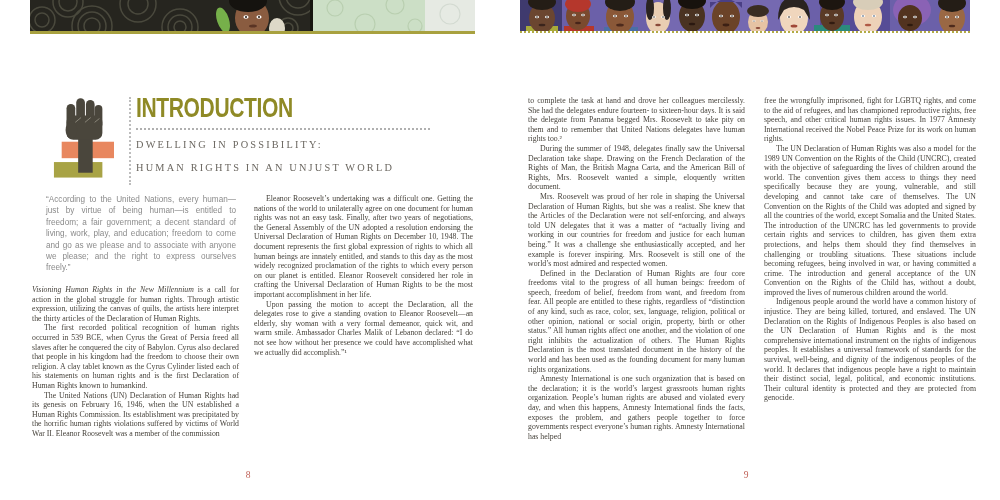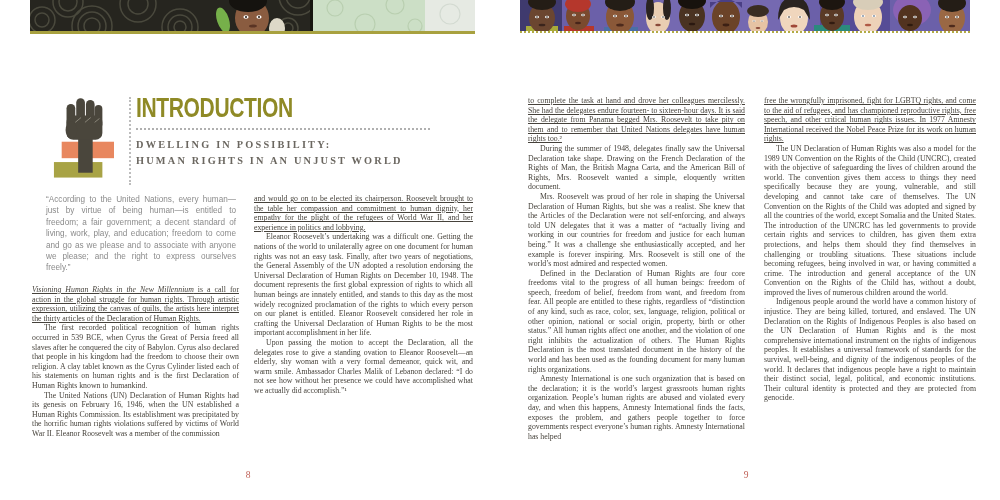--- a/index.html
+++ b/index.html
@@ -14,33 +14,33 @@
   
   #fist-wrap{left:52px;top:87px;}
   #v-dotted{left:129px;top:97px;height:88px;border-left:2px dotted #bdbdbd;width:0;}
   #header-block{left:136px;top:95px;width:300px;}
   .kicker{
     font-family:"Liberation Sans",sans-serif;font-weight:bold;font-size:27px;line-height:27px;
     color:#8f8a26;letter-spacing:-0.5px;transform:scaleX(0.78);transform-origin:left center;white-space:nowrap;
   }
   .h-rule{margin-top:6px;width:294px;border-top:2px dotted #b0b0b0;height:0;}
   .subtitle{
-    font-family:"Liberation Serif",serif;font-weight:bold;font-size:10.3px;line-height:15.5px;
+    font-family:"Liberation Serif",serif;font-weight:normal;font-size:10.3px;line-height:15.5px;
     letter-spacing:2.2px;color:#6b6760;margin-top:7px;white-space:nowrap;
   }
   
   #pull-quote{
     left:46px;top:194px;width:190px;
     font-family:"Liberation Sans",sans-serif;font-size:8.2px;line-height:11.4px;
     color:#8b8b8b;text-align:justify;
   }
   
   .bodycol{font-size:7.8px;line-height:9.6px;color:#46423b;text-align:justify;}
   .bodycol p{margin:0;text-indent:12px;}
-  .bodycol p.noindent{text-indent:0;text-decoration:underline;}
+  .bodycol p.noindent{text-indent:0;}
   #lcol1{left:32px;top:285px;width:207px;}
   #lcol2{left:254px;top:194px;width:219px;}
   #rcol1{left:528px;top:96px;width:217px;}
   #rcol2{left:757px;top:96px;width:212px;margin-left:7px;}
   .lead-italic{font-style:italic;}
   
   .pagenum{
     font-family:"Liberation Serif",serif;font-size:9.5px;color:#bf5f55;
     width:36px;text-align:center;
   }
@@ -224,33 +224,32 @@
         <path d="M44 36 l5 -4"></path>
     </g>
   </svg>
 </div>
 <div class="abs" id="v-dotted"></div>
 
 <div class="abs" id="header-block">
   <div class="kicker">INTRODUCTION</div>
   <div class="h-rule"></div>
   <div class="subtitle">DWELLING IN POSSIBILITY:</div>
-  <div class="subtitle" style="margin-top:0;">HUMAN RIGHTS IN AN UNJUST WORLD</div>
+  <div class="subtitle" style="margin-top:7px;">HUMAN RIGHTS IN AN UNJUST WORLD</div>
 </div>
 
 <div class="abs" id="pull-quote">“According to the United Nations, every human—just by virtue of being human—is entitled to freedom; a fair government; a decent standard of living, work, play, and education; freedom to come and go as we please and to associate with anyone we please; and the right to express ourselves freely.”</div>
 
 <div class="abs bodycol" id="lcol1">
   <p class="noindent"><span class="lead-italic">Visioning Human Rights in the New Millennium</span><span> is a call for action in the global struggle for human rights. Through artistic expression, utilizing the canvas of quilts, the artists here interpret the thirty articles of the Declaration of Human Rights.</span></p>
   <p>The first recorded political recognition of human rights occurred in 539 BCE, when Cyrus the Great of Persia freed all slaves after he conquered the city of Babylon. Cyrus also declared that people in his kingdom had the freedom to choose their own religion. A clay tablet known as the Cyrus Cylinder listed each of his statements on human rights and is the first Declaration of Human Rights known to humankind.</p>
   <p>The United Nations (UN) Declaration of Human Rights had its genesis on February 16, 1946, when the UN established a Human Rights Commission. Its establishment was precipitated by the horrific human rights violations suffered by victims of World War II. Eleanor Roosevelt was a member of the commission</p>
 </div>
 
 <div class="abs bodycol" id="lcol2">
-  <p class="noindent">and would go on to be elected its chairperson. Roosevelt brought to the table her compassion and commitment to human dignity, her empathy for the plight of the refugees of World War II, and her experience in politics and lobbying.</p>
   <p>Eleanor Roosevelt’s undertaking was a difficult one. Getting the nations of the world to unilaterally agree on one document for human rights was not an easy task. Finally, after two years of negotiations, the General Assembly of the UN adopted a resolution endorsing the Universal Declaration of Human Rights on December 10, 1948. The document represents the first global expression of rights to which all human beings are innately entitled, and stands to this day as the most widely recognized proclamation of the rights to which every person on our planet is entitled. Eleanor Roosevelt considered her role in crafting the Universal Declaration of Human Rights to be the most important accomplishment in her life.</p>
   <p>Upon passing the motion to accept the Declaration, all the delegates rose to give a standing ovation to Eleanor Roosevelt—an elderly, shy woman with a very formal demeanor, quick wit, and warm smile. Ambassador Charles Malik of Lebanon declared: “I do not see how without her presence we could have accomplished what we actually did accomplish.”¹</p>
 </div>
 
 <div class="abs bodycol" id="rcol1">
   <p class="noindent">to complete the task at hand and drove her colleagues mercilessly. She had the delegates endure fourteen- to sixteen-hour days. It is said the delegate from Panama begged Mrs. Roosevelt to take pity on them and to remember that United Nations delegates have human rights too.²</p>
   <p>During the summer of 1948, delegates finally saw the Universal Declaration take shape. Drawing on the French Declaration of the Rights of Man, the British Magna Carta, and the American Bill of Rights, Mrs. Roosevelt wanted a simple, eloquently written document.</p>
   <p>Mrs. Roosevelt was proud of her role in shaping the Universal Declaration of Human Rights, but she was a realist. She knew that the Articles of the Declaration were not self-enforcing, and always told UN delegates that it was a matter of “actually living and working in our countries for freedom and justice for each human being.” It was a challenge she enthusiastically accepted, and her example is forever inspiring. Mrs. Roosevelt is still one of the world’s most admired and respected women.</p>
   <p>Defined in the Declaration of Human Rights are four core freedoms vital to the progress of all human beings: freedom of speech, freedom of belief, freedom from want, and freedom from fear. All people are entitled to these rights, regardless of “distinction of any kind, such as race, color, sex, language, religion, political or other opinion, national or social origin, property, birth or other status.” All human rights affect one another, and the violation of one right inhibits the actualization of others. The Human Rights Declaration is the most translated document in the history of the world and has been used as the founding document for many human rights organizations.</p>
   <p>Amnesty International is one such organization that is based on the declaration; it is the world’s largest grassroots human rights organization. People’s human rights are abused and violated every day, and when this happens, Amnesty International finds the facts, exposes the problem, and gathers people together to force governments respect everyone’s human rights. Amnesty International has helped</p>

